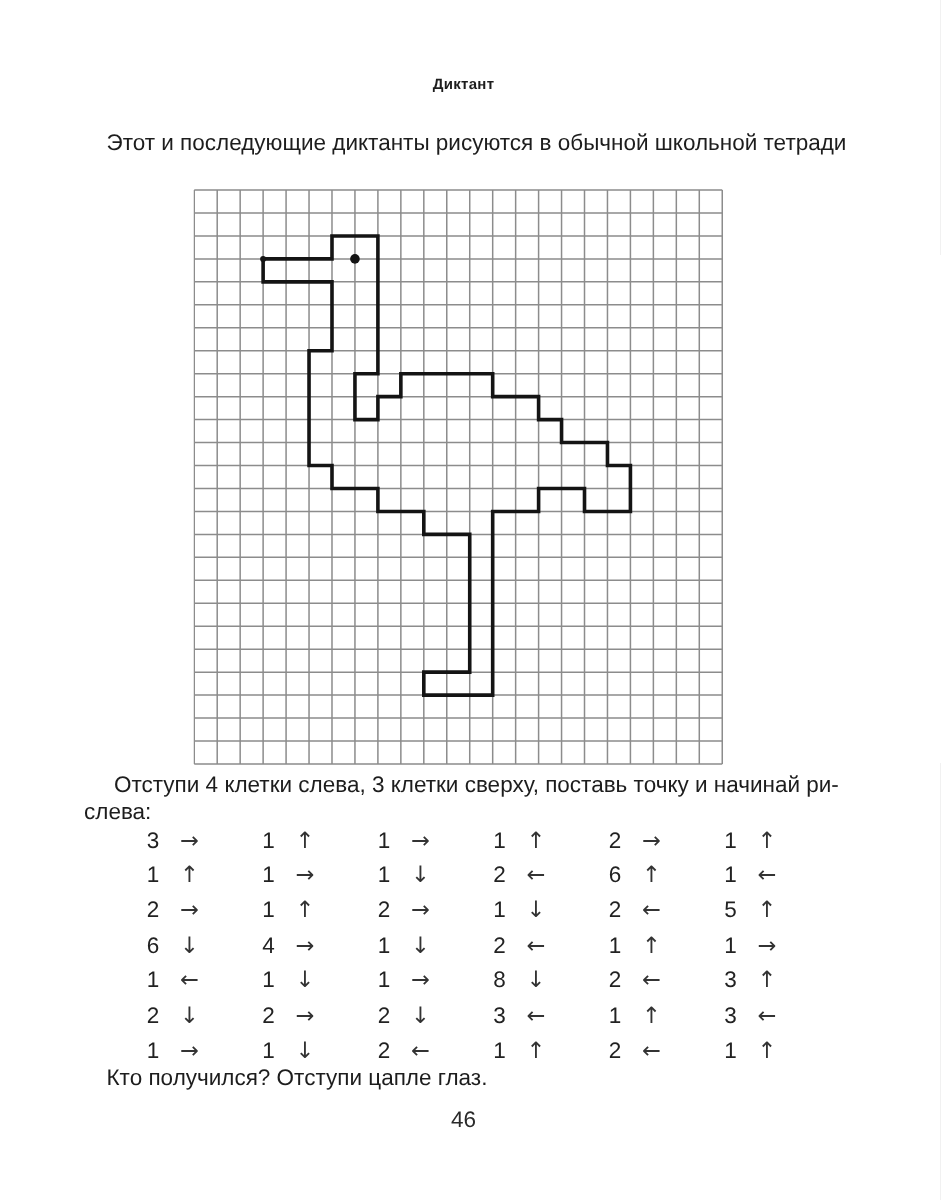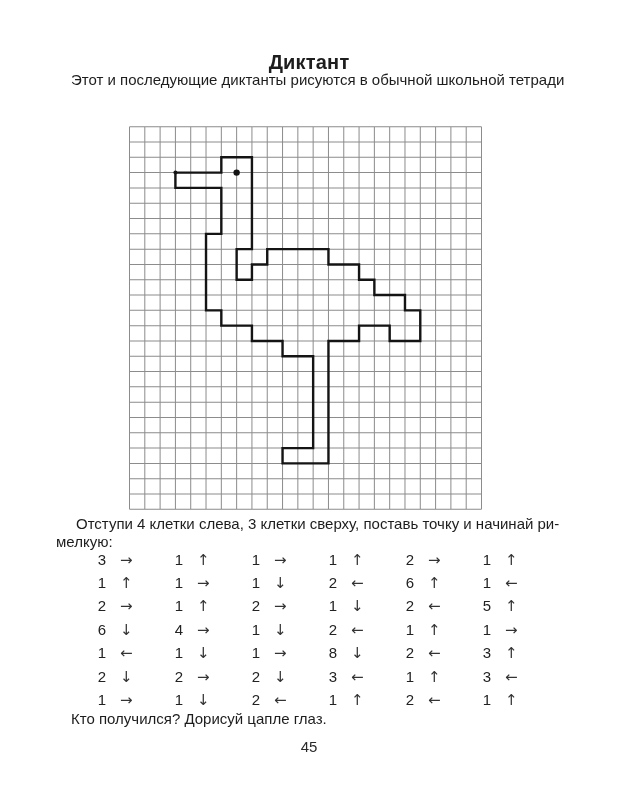--- a/index.html
+++ b/index.html
@@ -8,24 +8,24 @@
     width:627px;height:800px;
     background:#ffffff;
     font-family:"Liberation Sans",sans-serif;
     color:#1d1d1d;
     overflow:hidden;
     margin:0 auto;
   }
   .title{
     position:absolute;top:51px;left:47px;width:524px;
     margin:0;text-align:center;
-    font-size:20px;font-weight:bold;letter-spacing:.2px;
+    font-size:10px;font-weight:bold;letter-spacing:.2px;
   }
   .intro{
-    position:absolute;top:71px;left:46px;width:526px;
+    position:absolute;top:87px;left:46px;width:526px;
     margin:0;font-size:15px;line-height:18px;
   }
   .intro .line1{display:block;text-indent:25px;}
   .intro .line2{display:block;}
   .grid-wrap{position:absolute;left:129px;top:126px;line-height:0;}
   .task{
     position:absolute;top:515px;left:56px;width:516px;
     margin:0;font-size:15px;line-height:18px;
   }
   .task .line1{display:block;text-indent:20px;}
@@ -63,21 +63,21 @@
     <svg id="grid-svg" xmlns="http://www.w3.org/2000/svg" width="353" height="384" viewBox="0 0 352.90000000000003 383.5">
         <path d="M0.5 0.5 V383.0 M15.8 0.5 V383.0 M31.1 0.5 V383.0 M46.4 0.5 V383.0 M61.7 0.5 V383.0 M77.0 0.5 V383.0 M92.3 0.5 V383.0 M107.6 0.5 V383.0 M122.9 0.5 V383.0 M138.2 0.5 V383.0 M153.5 0.5 V383.0 M168.8 0.5 V383.0 M184.1 0.5 V383.0 M199.4 0.5 V383.0 M214.7 0.5 V383.0 M230.0 0.5 V383.0 M245.3 0.5 V383.0 M260.6 0.5 V383.0 M275.9 0.5 V383.0 M291.2 0.5 V383.0 M306.5 0.5 V383.0 M321.8 0.5 V383.0 M337.1 0.5 V383.0 M352.4 0.5 V383.0 M0.5 0.5 H352.4 M0.5 15.8 H352.4 M0.5 31.1 H352.4 M0.5 46.4 H352.4 M0.5 61.7 H352.4 M0.5 77.0 H352.4 M0.5 92.3 H352.4 M0.5 107.6 H352.4 M0.5 122.9 H352.4 M0.5 138.2 H352.4 M0.5 153.5 H352.4 M0.5 168.8 H352.4 M0.5 184.1 H352.4 M0.5 199.4 H352.4 M0.5 214.7 H352.4 M0.5 230.0 H352.4 M0.5 245.3 H352.4 M0.5 260.6 H352.4 M0.5 275.9 H352.4 M0.5 291.2 H352.4 M0.5 306.5 H352.4 M0.5 321.8 H352.4 M0.5 337.1 H352.4 M0.5 352.4 H352.4 M0.5 367.7 H352.4 M0.5 383.0 H352.4 " stroke="#8c8c8c" stroke-width="1" fill="none"></path>
         <polyline points="46.4,46.4 92.3,46.4 92.3,31.1 122.9,31.1 122.9,122.9 107.6,122.9 107.6,153.5 122.9,153.5 122.9,138.2 138.2,138.2 138.2,122.9 199.4,122.9 199.4,138.2 230.0,138.2 230.0,153.5 245.3,153.5 245.3,168.8 275.9,168.8 275.9,184.1 291.2,184.1 291.2,214.7 260.6,214.7 260.6,199.4 230.0,199.4 230.0,214.7 199.4,214.7 199.4,337.1 153.5,337.1 153.5,321.8 184.1,321.8 184.1,230.0 153.5,230.0 153.5,214.7 122.9,214.7 122.9,199.4 92.3,199.4 92.3,184.1 77.0,184.1 77.0,107.6 92.3,107.6 92.3,61.7 46.4,61.7 46.4,46.4" fill="none" stroke="#141414" stroke-width="2.4" stroke-linejoin="miter"></polyline>
         <circle cx="46.4" cy="46.4" r="2" fill="#141414"></circle>
         <circle cx="107.6" cy="46.4" r="3.2" fill="#141414"></circle>
       </svg>
   </div>
 
   <p class="task">
     <span class="line1">Отступи 4 клетки слева, 3 клетки сверху, поставь точку и начинай ри-</span>
-    <span class="line2">мелкую:</span>
+    <span class="line2">слева:</span>
   </p>
 
   <div class="instr" id="instr-table">
       <div class="instr-row">
         <div class="instr-cell">
           <span class="num">3</span>
           <span class="arrow">→</span>
         </div>
         <div class="instr-cell">
           <span class="num">1</span>
@@ -251,17 +251,17 @@
           <span class="num">2</span>
           <span class="arrow">←</span>
         </div>
         <div class="instr-cell">
           <span class="num">1</span>
           <span class="arrow">↑</span>
         </div>
       </div>
     </div>
 
-  <p class="closing">Кто получился? Дорисуй цапле глаз.</p>
-
-  <div class="pageno">45</div>
+  <p class="closing">Кто получился? Отступи цапле глаз.</p>
+
+  <div class="pageno">46</div>
 
 </div>
 
 </body></html>

